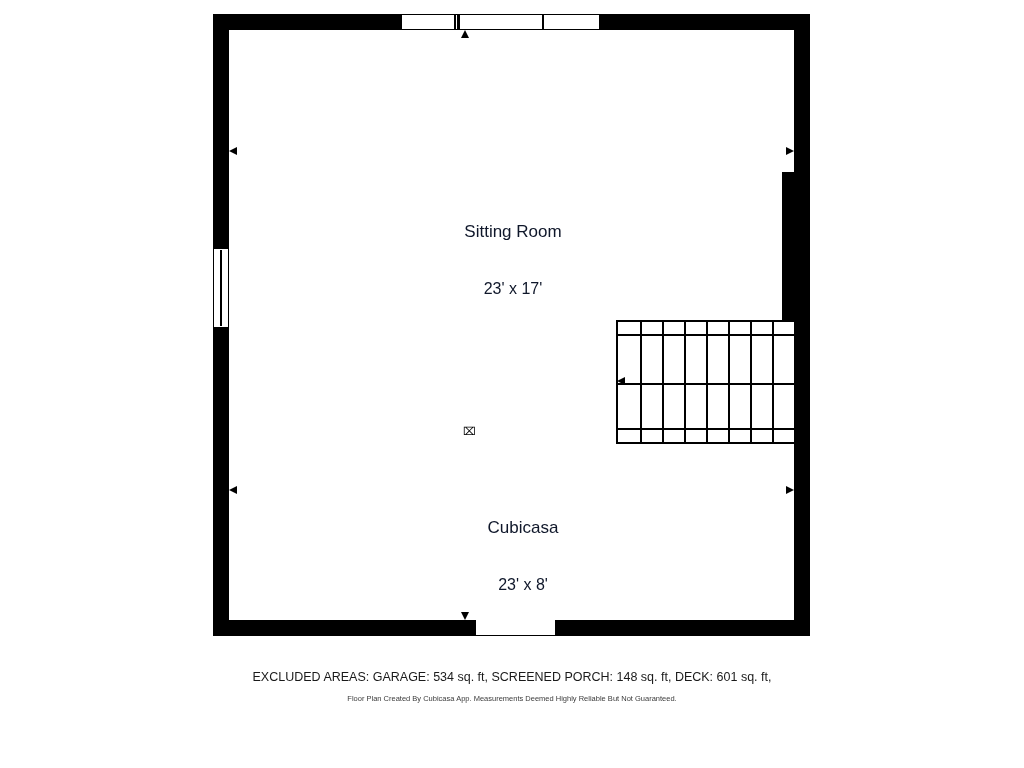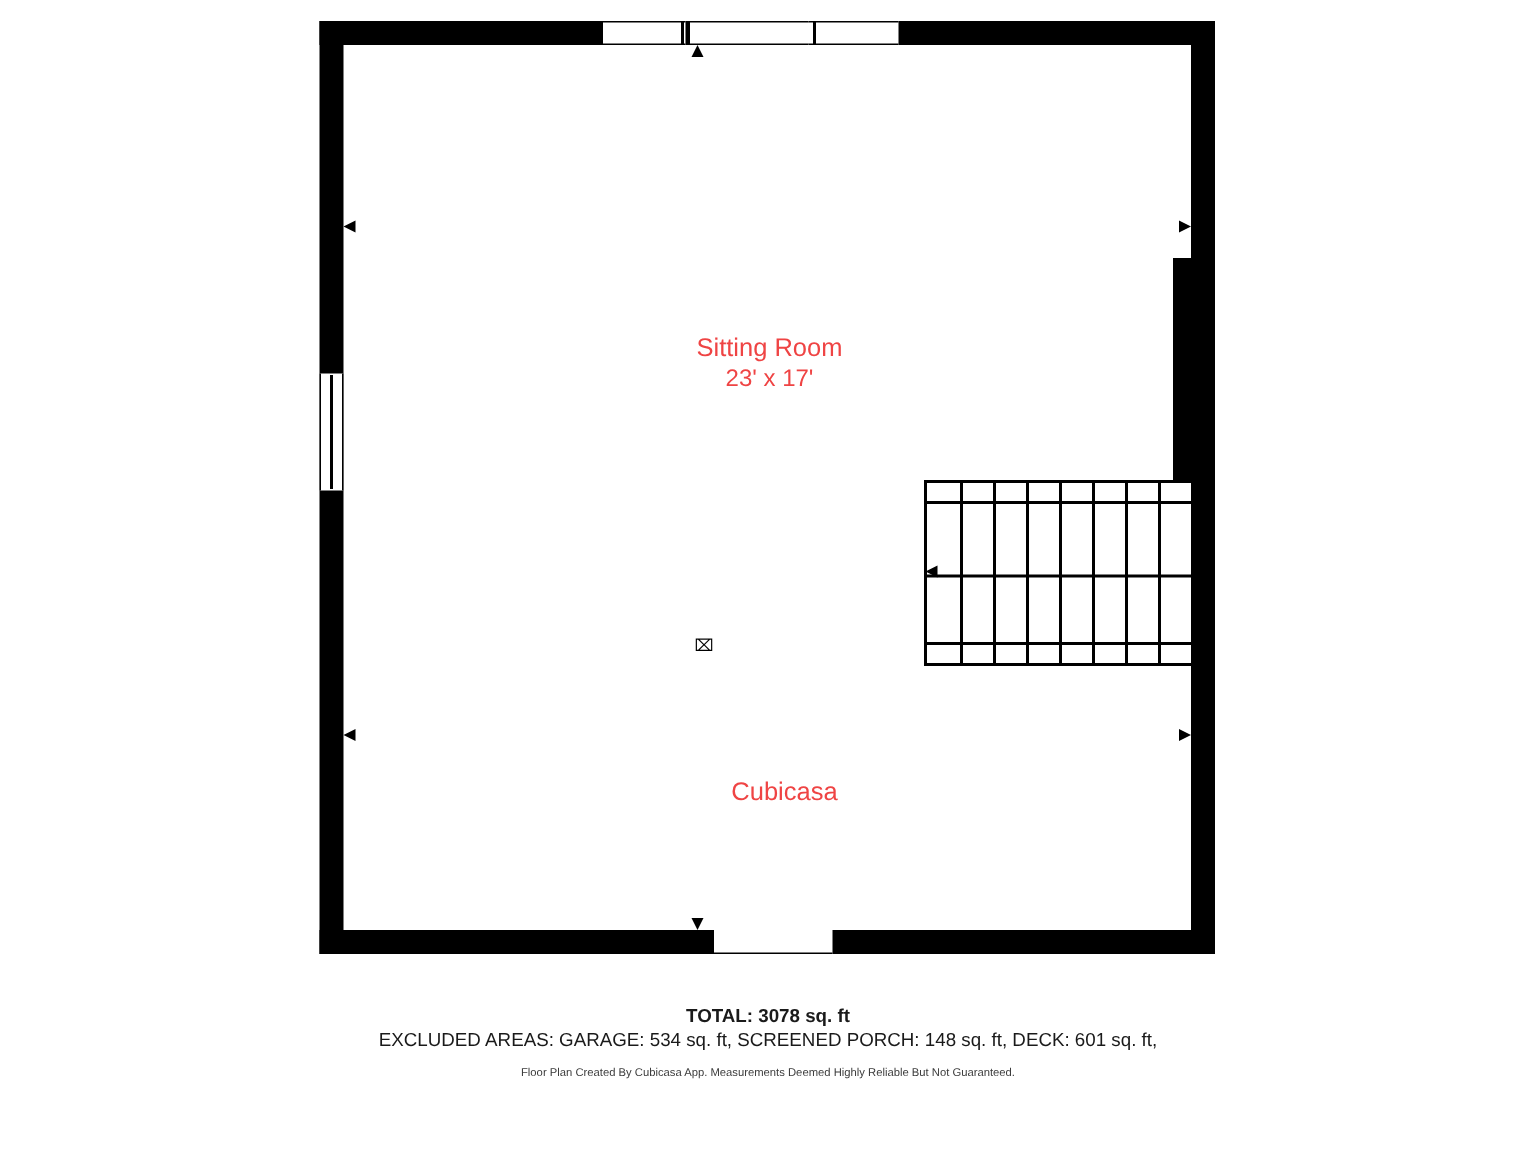--- a/index.html
+++ b/index.html
@@ -58,30 +58,31 @@
     position: absolute;
     width: 1.5px;
     background: #000000;
   }
 
   
   .room-label {
     position: absolute;
     text-align: center;
     line-height: 1.28;
-    color: #ef4444;
+    color: #0f172a;
     white-space: nowrap;
   }
   .room-name {
     font-size: 17px;
     display: block;
   }
   .room-dims {
     font-size: 16px;
     display: block;
+    margin-top: 36px;
   }
 
   
   .stairs {
     position: absolute;
     background: #ffffff;
     border: 2px solid #000000;
     box-sizing: border-box;
   }
   .stair-tread {
@@ -206,23 +207,23 @@
 
     <div class="marker" style="left:250px; top:412px;">⌧</div>
 
     <div class="room-label" style="left:200px; top:207px; width:200px;">
       <span class="room-name">Sitting Room</span>
       <span class="room-dims">23' x 17'</span>
     </div>
 
     <div class="room-label" style="left:210px; top:503px; width:200px;">
       <span class="room-name">Cubicasa</span>
+      <span class="room-dims">23' x 8'</span>
     </div>
 
   </div>
 
   <div class="caption">
-    <div class="total">TOTAL: 3078 sq. ft</div>
     <div class="line">EXCLUDED AREAS: GARAGE: 534 sq. ft, SCREENED PORCH: 148 sq. ft, DECK: 601 sq. ft,</div>
     <div class="disclaimer">Floor Plan Created By Cubicasa App. Measurements Deemed Highly Reliable But Not Guaranteed.</div>
   </div>
 
 </div>
 
 </body></html>

